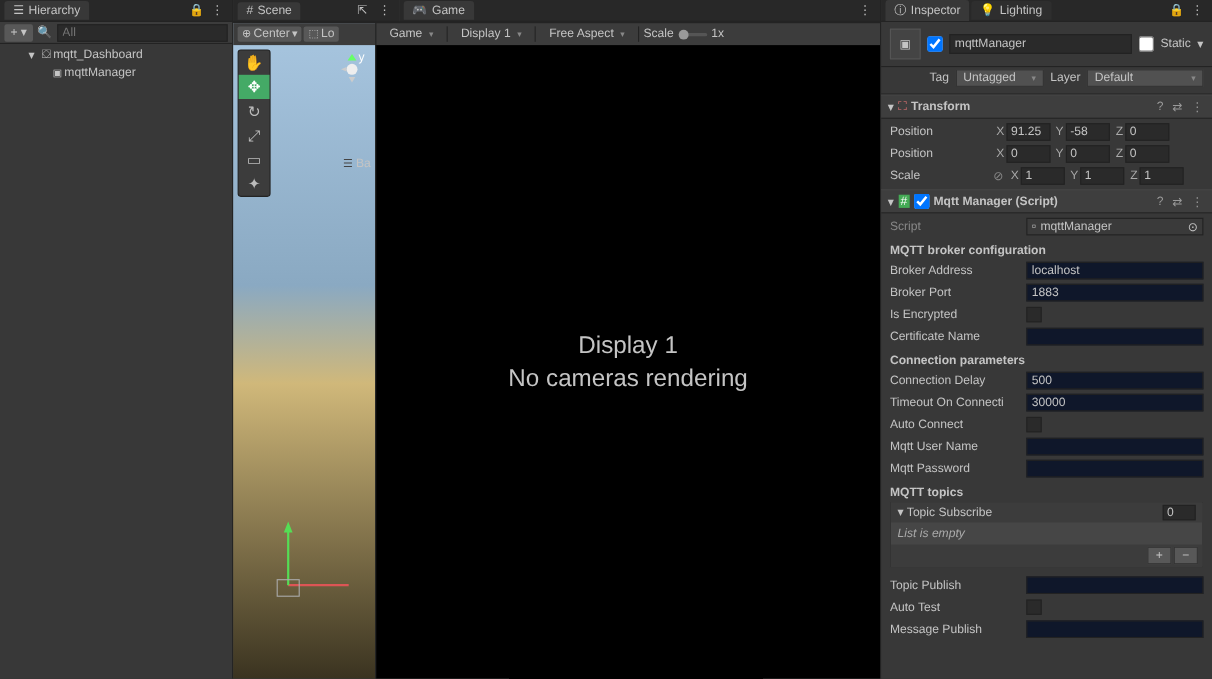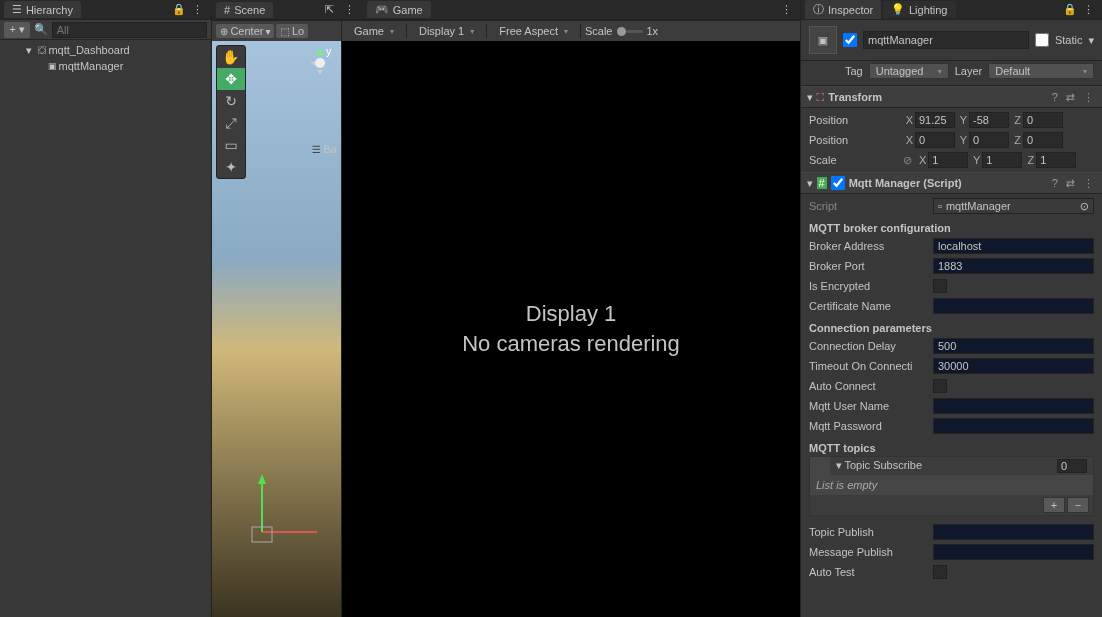--- a/index.html
+++ b/index.html
@@ -74,21 +74,21 @@
 .proprow .label { width: 90px; color: #c4c4c4; }
 .proprow .label.wide { width: 120px; }
 .xyz { display: flex; gap: 2px; flex: 1; align-items: center; }
 .xyz .ax { width: 10px; color: #aaa; text-align: right; }
 .xyz input { width: 40px; background: #2a2a2a; border: 1px solid #222; color: #c4c4c4; height: 16px; padding: 0 3px; }
 .field { flex: 1; background: #0f172a; border: 1px solid #222; color: #c4c4c4; height: 16px; padding: 0 4px; }
 .readonly { background: #3a3a3a; color: #888; display: flex; align-items: center; gap: 4px; }
 .chk { width: 14px; height: 14px; background: #2a2a2a; border: 1px solid #222; cursor: pointer; }
 .section-title { font-weight: bold; margin-top: 6px; margin-bottom: 2px; }
 .listbox { background: #464646; border: 1px solid #333; margin-top: 2px; }
-.listhead { display: flex; justify-content: space-between; padding: 2px 6px; background: #3c3c3c; cursor: pointer; margin-left: 20px; }
+.listhead { display: flex; justify-content: space-between; padding: 2px 6px; background: #3c3c3c; cursor: pointer; }
 .listhead input { width: 30px; background: #2a2a2a; border: 1px solid #222; color: #c4c4c4; height: 14px; text-align: left; padding: 0 3px; }
 .listempty { padding: 4px 6px; color: #aaa; font-style: italic; }
 .listfoot { display: flex; justify-content: flex-end; background: #3c3c3c; padding: 2px 4px; gap: 2px; }
 .listfoot .pm { width: 22px; height: 16px; background: #585858; display: flex; align-items: center; justify-content: center; cursor: pointer; border: 1px solid #333; }
 
 svg { display: block; }
 </style>
 </head>
 <body>
 
@@ -343,24 +343,24 @@
             <div class="pm">+</div>
             <div class="pm">−</div>
           </div>
         </div>
 
         <div class="proprow" style="margin-top:6px">
             <span class="label wide">Topic Publish</span>
             <input class="field" value="" style="">
           </div>
         <div class="proprow">
-            <span class="label wide">Message Publish</span>
-            <input class="field" value="" style="">
-          </div>
-        <div class="proprow">
             <span class="label wide">Auto Test</span>
             <div class="chk"></div>
           </div>
+        <div class="proprow">
+            <span class="label wide">Message Publish</span>
+            <input class="field" value="" style="">
+          </div>
       </div>
     </div>
   </div>
 
 </div>
 
 </body></html>

